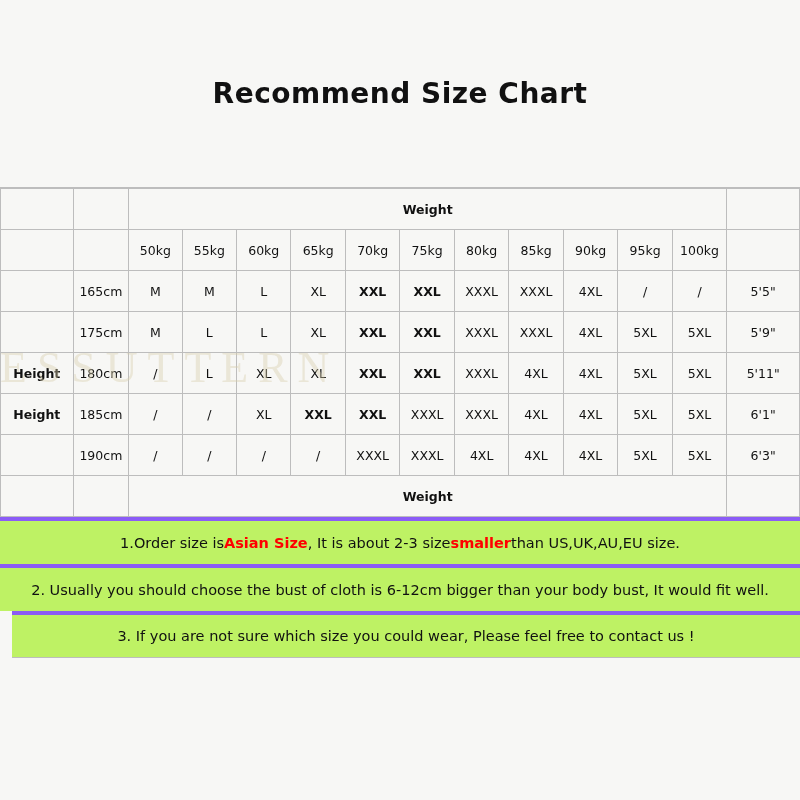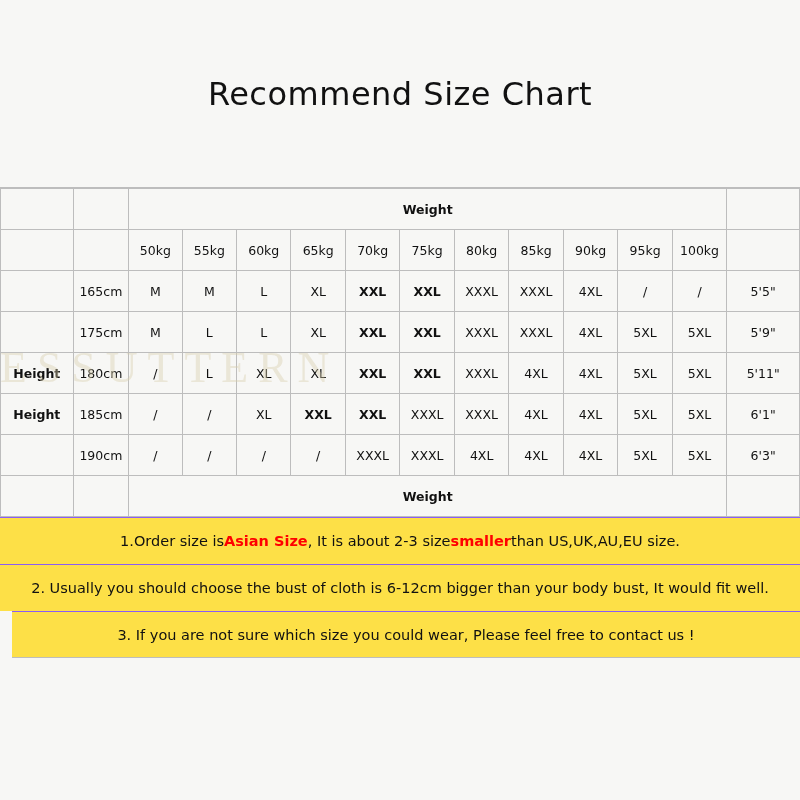--- a/index.html
+++ b/index.html
@@ -22,22 +22,22 @@
   }
   .title-band {
     height: 188px;
     display: flex;
     align-items: center;
     justify-content: center;
     border-bottom: 1px solid #bdbdbd;
     box-sizing: border-box;
   }
   .chart-title {
-    font-size: 32px;
-    font-weight: normal;
+    font-size: 28px;
+    font-weight: bold;
     letter-spacing: 0.5px;
     color: #111;
   }
   table.size-table {
     border-collapse: collapse;
     width: 800px;
     table-layout: fixed;
   }
   table.size-table td {
     border: 1px solid #bdbdbd;
@@ -76,28 +76,28 @@
   .cell-XXL{ background: #ddeebb; font-weight: bold; }
   .cell-XXXL{ background: #8ed16a; }
   .cell-4XL{ background: #a8e8f0; }
   .cell-5XL{ background: #f7ab10; }
   .cell-NA { background: #e7f2cf; }
   .notes {
     width: 800px;
     box-sizing: border-box;
   }
   .note-row {
-    border-top: 1px solid #8b5cf6;
+    border-top: 4px solid #8b5cf6;
     height: 47px;
     display: flex;
     align-items: center;
     justify-content: center;
     font-size: 14.5px;
     color: #111;
-    background: #fde047;
+    background: #bef264;
     box-sizing: border-box;
     padding: 0 14px;
     text-align: center;
   }
   .note-row:last-child {
     border-bottom: 1px solid #bdbdbd;
     margin-left: 12px;
   }
   .red {
     color: #ff0000;

